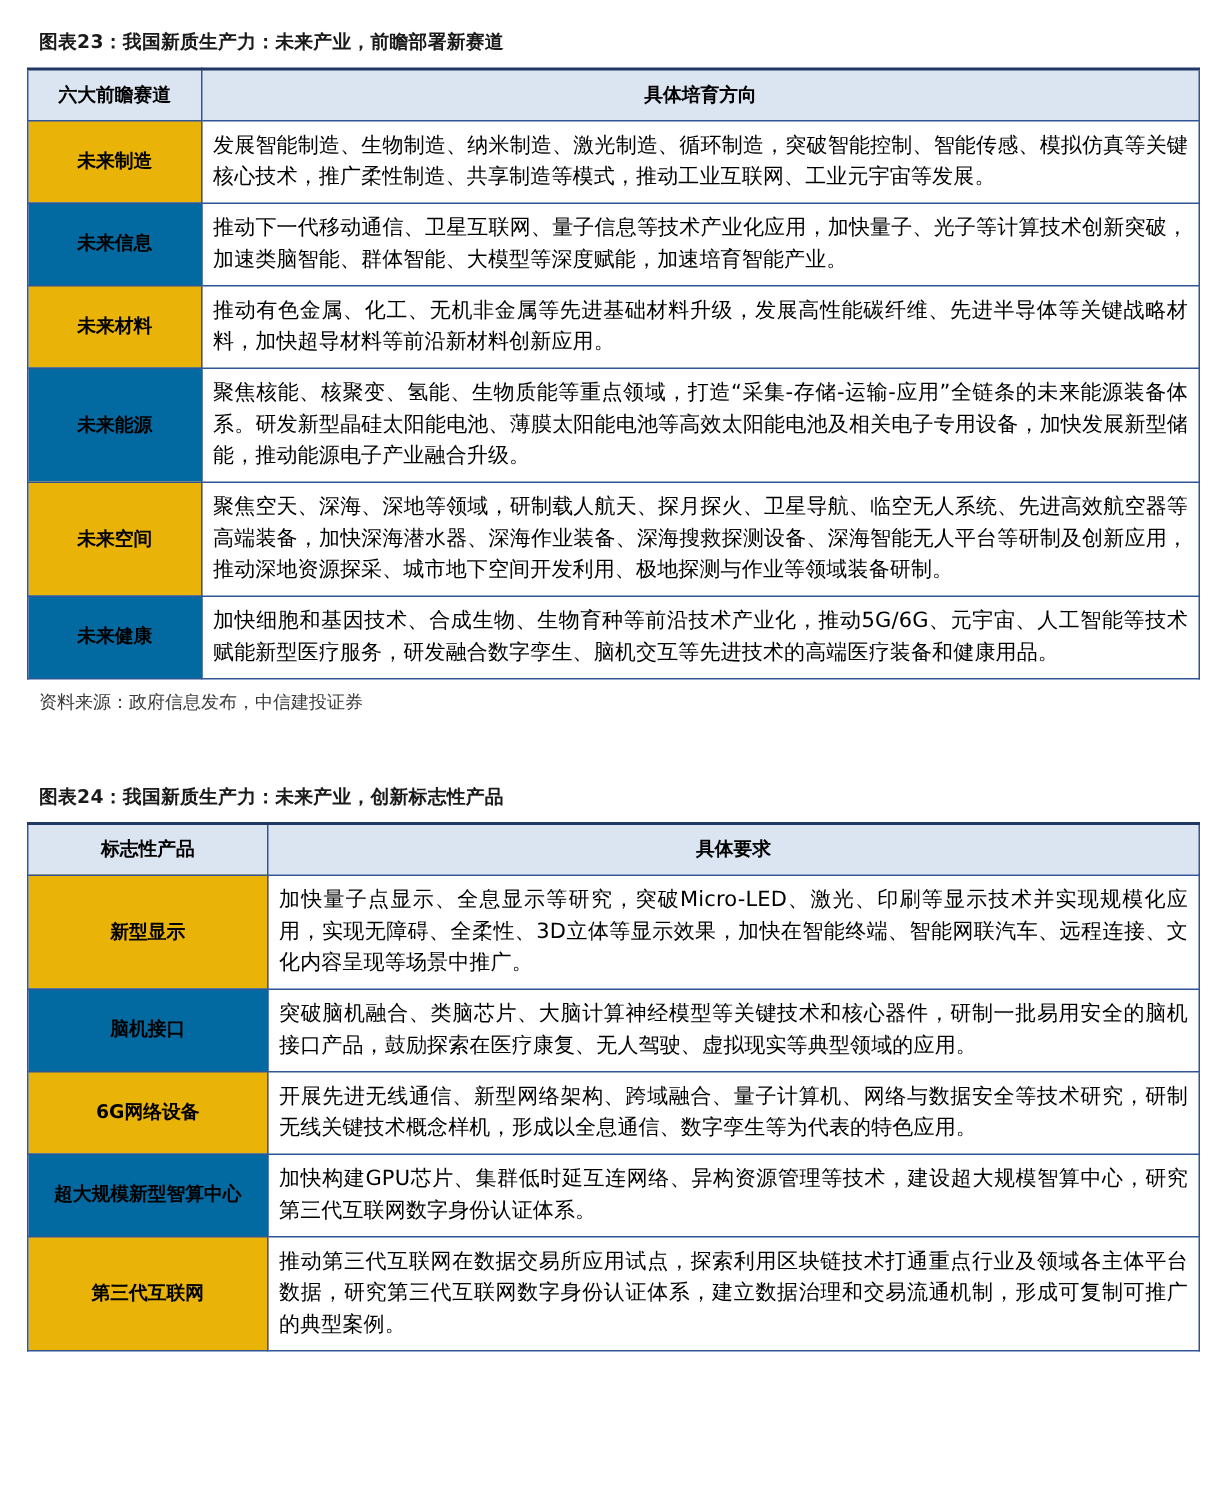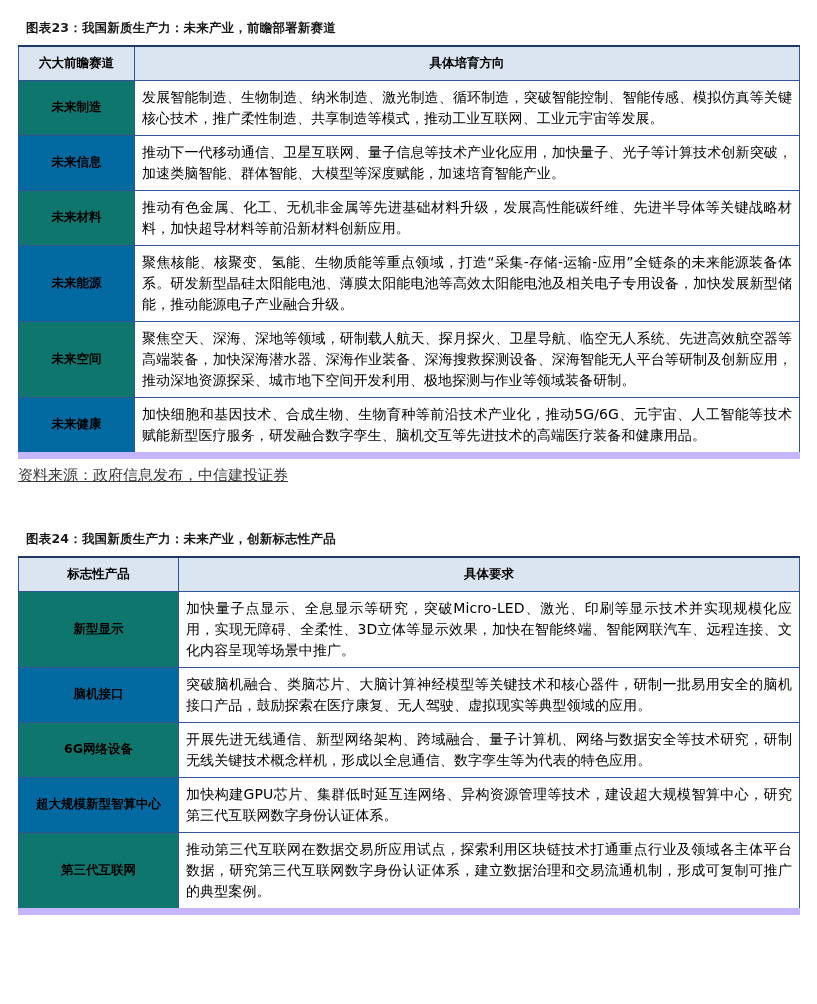--- a/index.html
+++ b/index.html
@@ -28,57 +28,56 @@
     color: #1a1a1a;
     margin: 6px 0 8px 2px;
     letter-spacing: 0.2px;
     padding-left: 6px;
   }
   table.t {
     border-collapse: collapse;
     width: 781px;
     table-layout: fixed;
     border-top: 2px solid #1f3864;
-    border-bottom: 7px solid #c4b5fd;
+    border-bottom: 1px solid #c4b5fd;
   }
   table.t th, table.t td {
     border: 1px solid #2f5597;
     vertical-align: middle;
     padding: 6px 7px;
     font-size: 12px;
     line-height: 1.5;
   }
   table.t thead th {
     background: #dbe5f1;
     font-weight: bold;
     text-align: center;
     font-size: 12.5px;
     padding: 7px 6px;
     border-top: none;
   }
   table.t tbody td.cat {
     text-align: center;
     font-weight: bold;
     font-size: 12.5px;
-    background: #0f766e;
+    background: #eab308;
   }
   table.t tbody tr.alt td.cat {
     background: #0369a1;
   }
   table.t tbody td.desc {
     text-align: justify;
     text-justify: inter-ideograph;
     font-size: 14px;
     letter-spacing: 0.1px;
   }
   .src {
-    font-size: 15px;
+    font-size: 12px;
     color: #3a3a3a;
-    margin: 7px 0 0 0;
-    text-decoration: underline;
+    margin: 7px 0 0 8px;
   }
   .spacer {
     height: 34px;
   }
   .watermark {
     position: absolute;
     left: 430px;
     top: 968px;
     font-size: 13px;
     color: #c9c9c9;

